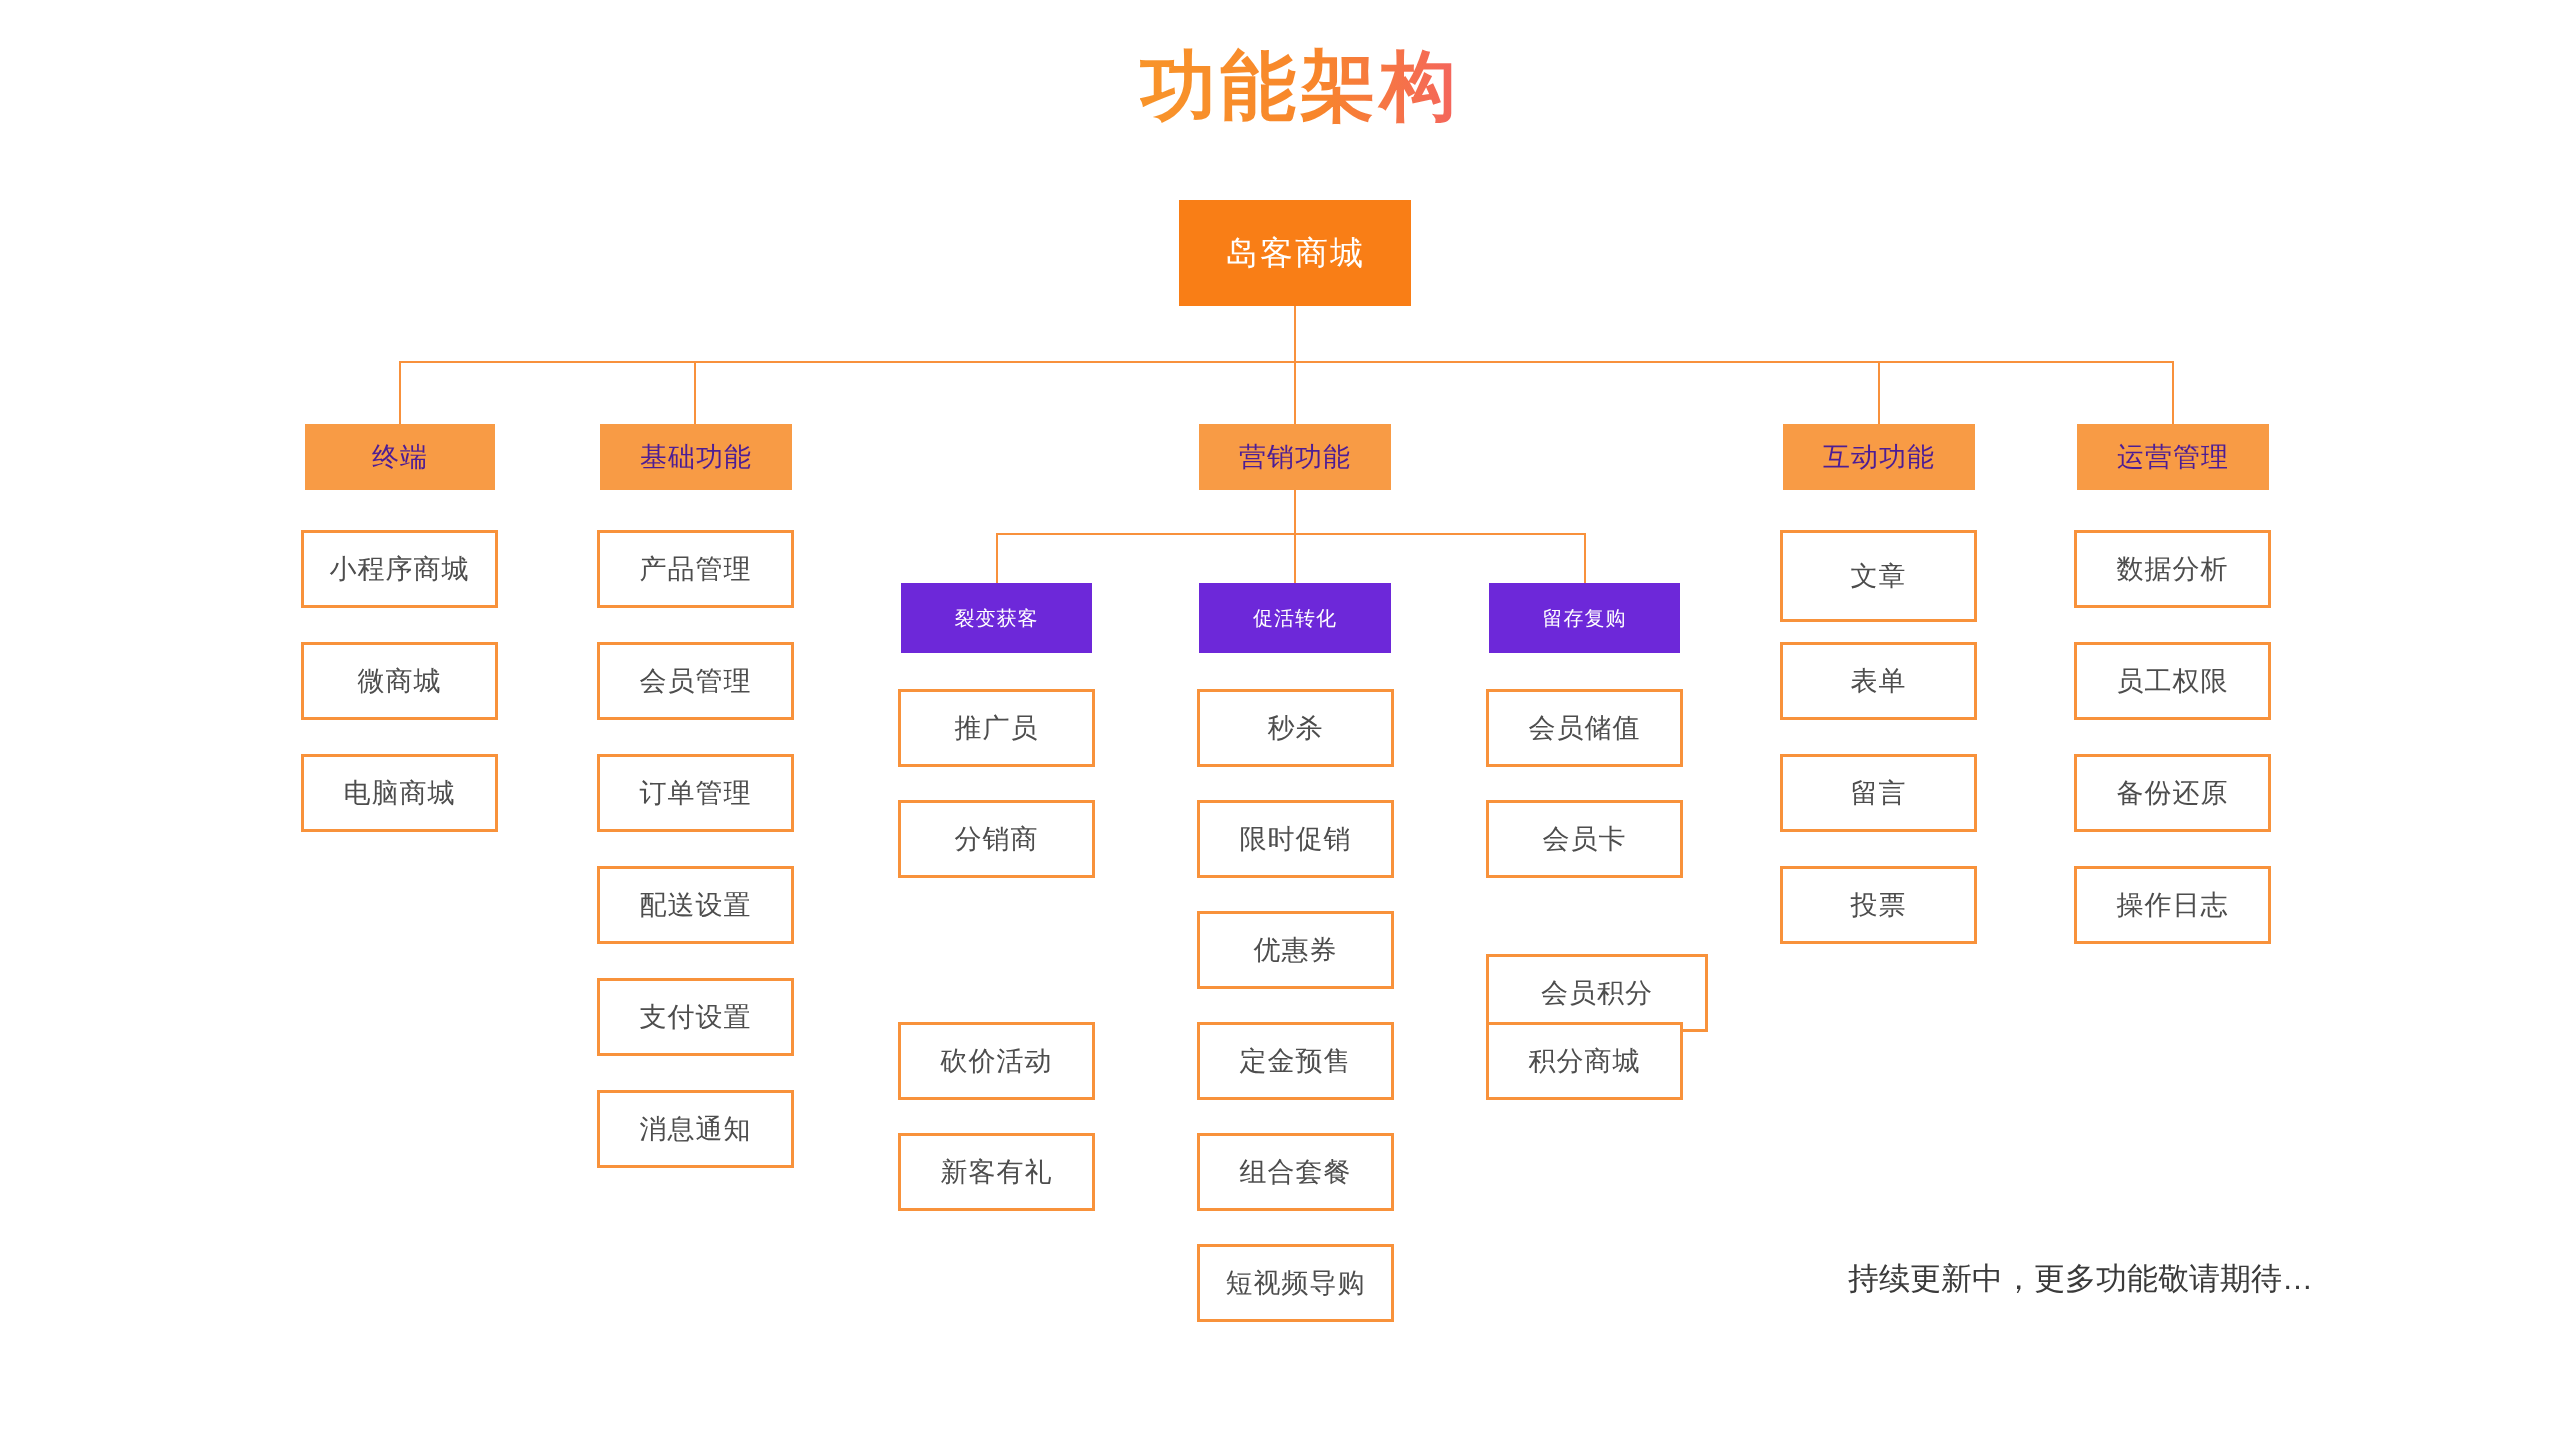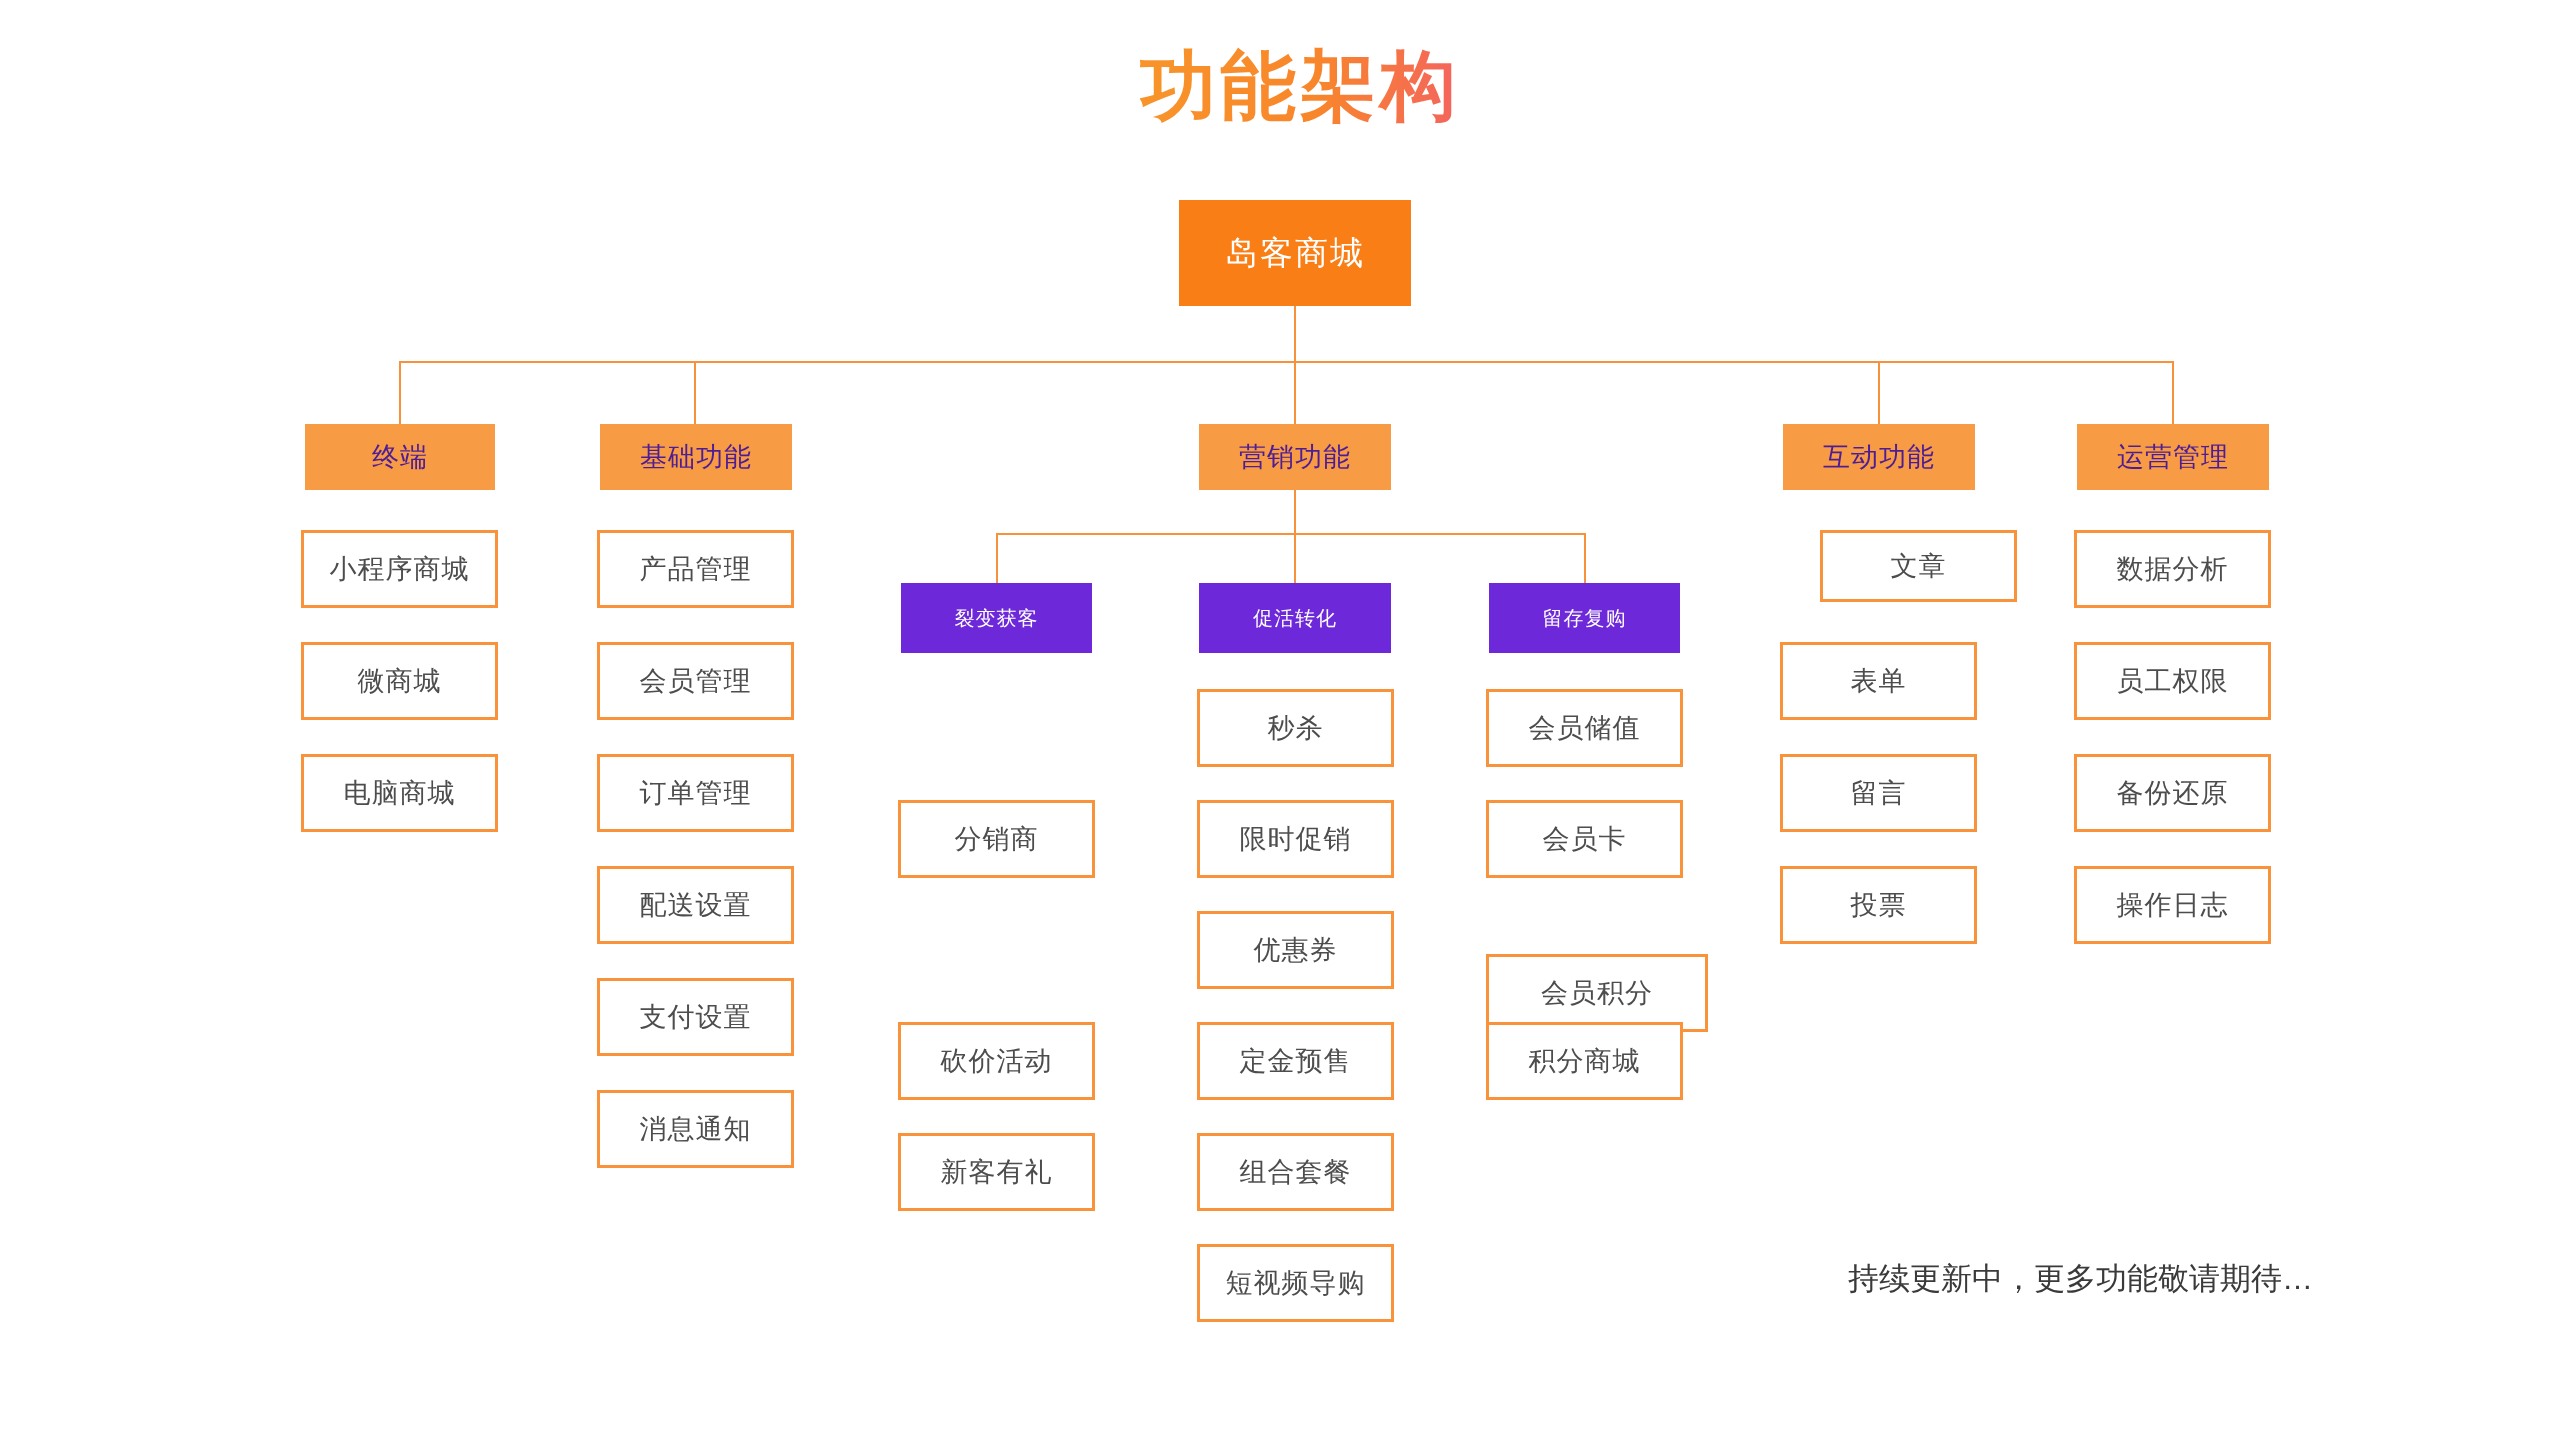--- a/index.html
+++ b/index.html
@@ -118,37 +118,38 @@
   <div class="node leaf" style="left:301px;top:642px;width:197px;height:78px;">微商城</div>
   <div class="node leaf" style="left:301px;top:754px;width:197px;height:78px;">电脑商城</div>
 
   <div class="node leaf" style="left:597px;top:530px;width:197px;height:78px;">产品管理</div>
   <div class="node leaf" style="left:597px;top:642px;width:197px;height:78px;">会员管理</div>
   <div class="node leaf" style="left:597px;top:754px;width:197px;height:78px;">订单管理</div>
   <div class="node leaf" style="left:597px;top:866px;width:197px;height:78px;">配送设置</div>
   <div class="node leaf" style="left:597px;top:978px;width:197px;height:78px;">支付设置</div>
   <div class="node leaf" style="left:597px;top:1090px;width:197px;height:78px;">消息通知</div>
 
+  <div class="node leaf" style="left:898px;top:689px;width:197px;height:78px;">推广员</div>
   <div class="node leaf" style="left:898px;top:800px;width:197px;height:78px;">分销商</div>
   <div class="node leaf" style="left:898px;top:1022px;width:197px;height:78px;">砍价活动</div>
   <div class="node leaf" style="left:898px;top:1133px;width:197px;height:78px;">新客有礼</div>
 
   <div class="node leaf" style="left:1197px;top:689px;width:197px;height:78px;">秒杀</div>
   <div class="node leaf" style="left:1197px;top:800px;width:197px;height:78px;">限时促销</div>
   <div class="node leaf" style="left:1197px;top:911px;width:197px;height:78px;">优惠券</div>
   <div class="node leaf" style="left:1197px;top:1022px;width:197px;height:78px;">定金预售</div>
   <div class="node leaf" style="left:1197px;top:1244px;width:197px;height:78px;">短视频导购</div>
   <div class="node leaf" style="left:1197px;top:1133px;width:197px;height:78px;">组合套餐</div>
 
   <div class="node leaf" style="left:1486px;top:689px;width:197px;height:78px;">会员储值</div>
   <div class="node leaf" style="left:1486px;top:800px;width:197px;height:78px;">会员卡</div>
   <div class="node leaf" style="left:1486px;top:911px;width:222px;height:78px;margin-top:43px;">会员积分</div>
   <div class="node leaf" style="left:1486px;top:1022px;width:197px;height:78px;">积分商城</div>
 
-  <div class="node leaf" style="left:1780px;top:530px;width:197px;height:72px;margin-left:40px;">文章</div>
+  <div class="node leaf" style="left:1780px;top:530px;width:197px;height:92px;">文章</div>
   <div class="node leaf" style="left:1780px;top:642px;width:197px;height:78px;">表单</div>
   <div class="node leaf" style="left:1780px;top:754px;width:197px;height:78px;">留言</div>
   <div class="node leaf" style="left:1780px;top:866px;width:197px;height:78px;">投票</div>
 
   <div class="node leaf" style="left:2074px;top:530px;width:197px;height:78px;">数据分析</div>
   <div class="node leaf" style="left:2074px;top:642px;width:197px;height:78px;">员工权限</div>
   <div class="node leaf" style="left:2074px;top:754px;width:197px;height:78px;">备份还原</div>
   <div class="node leaf" style="left:2074px;top:866px;width:197px;height:78px;">操作日志</div>
 
   <div class="footer-note">持续更新中，更多功能敬请期待…</div>

